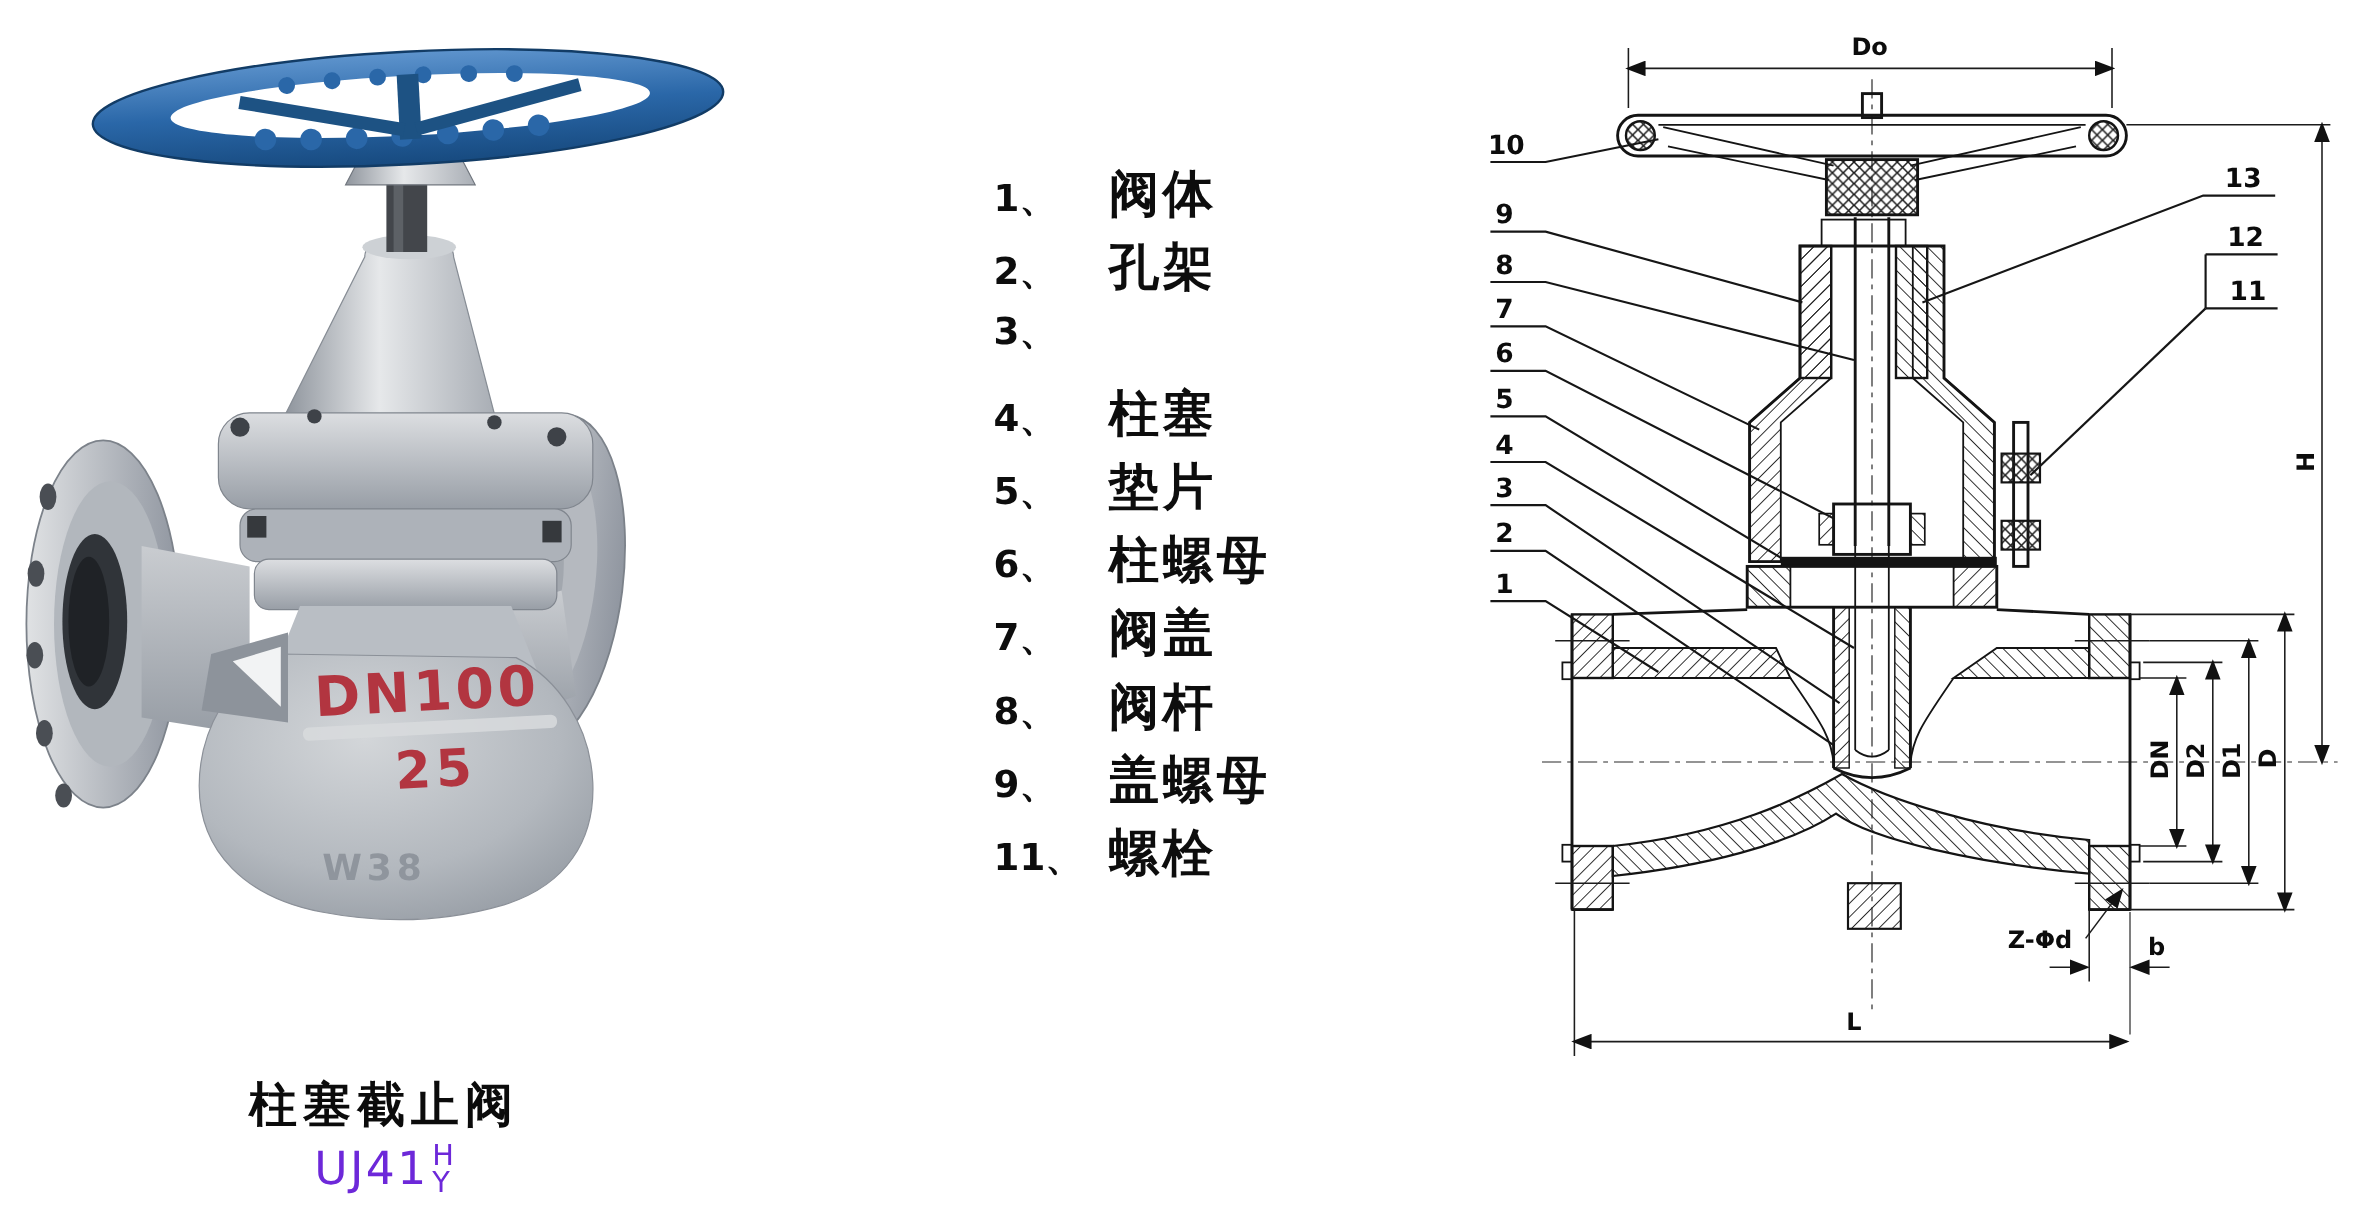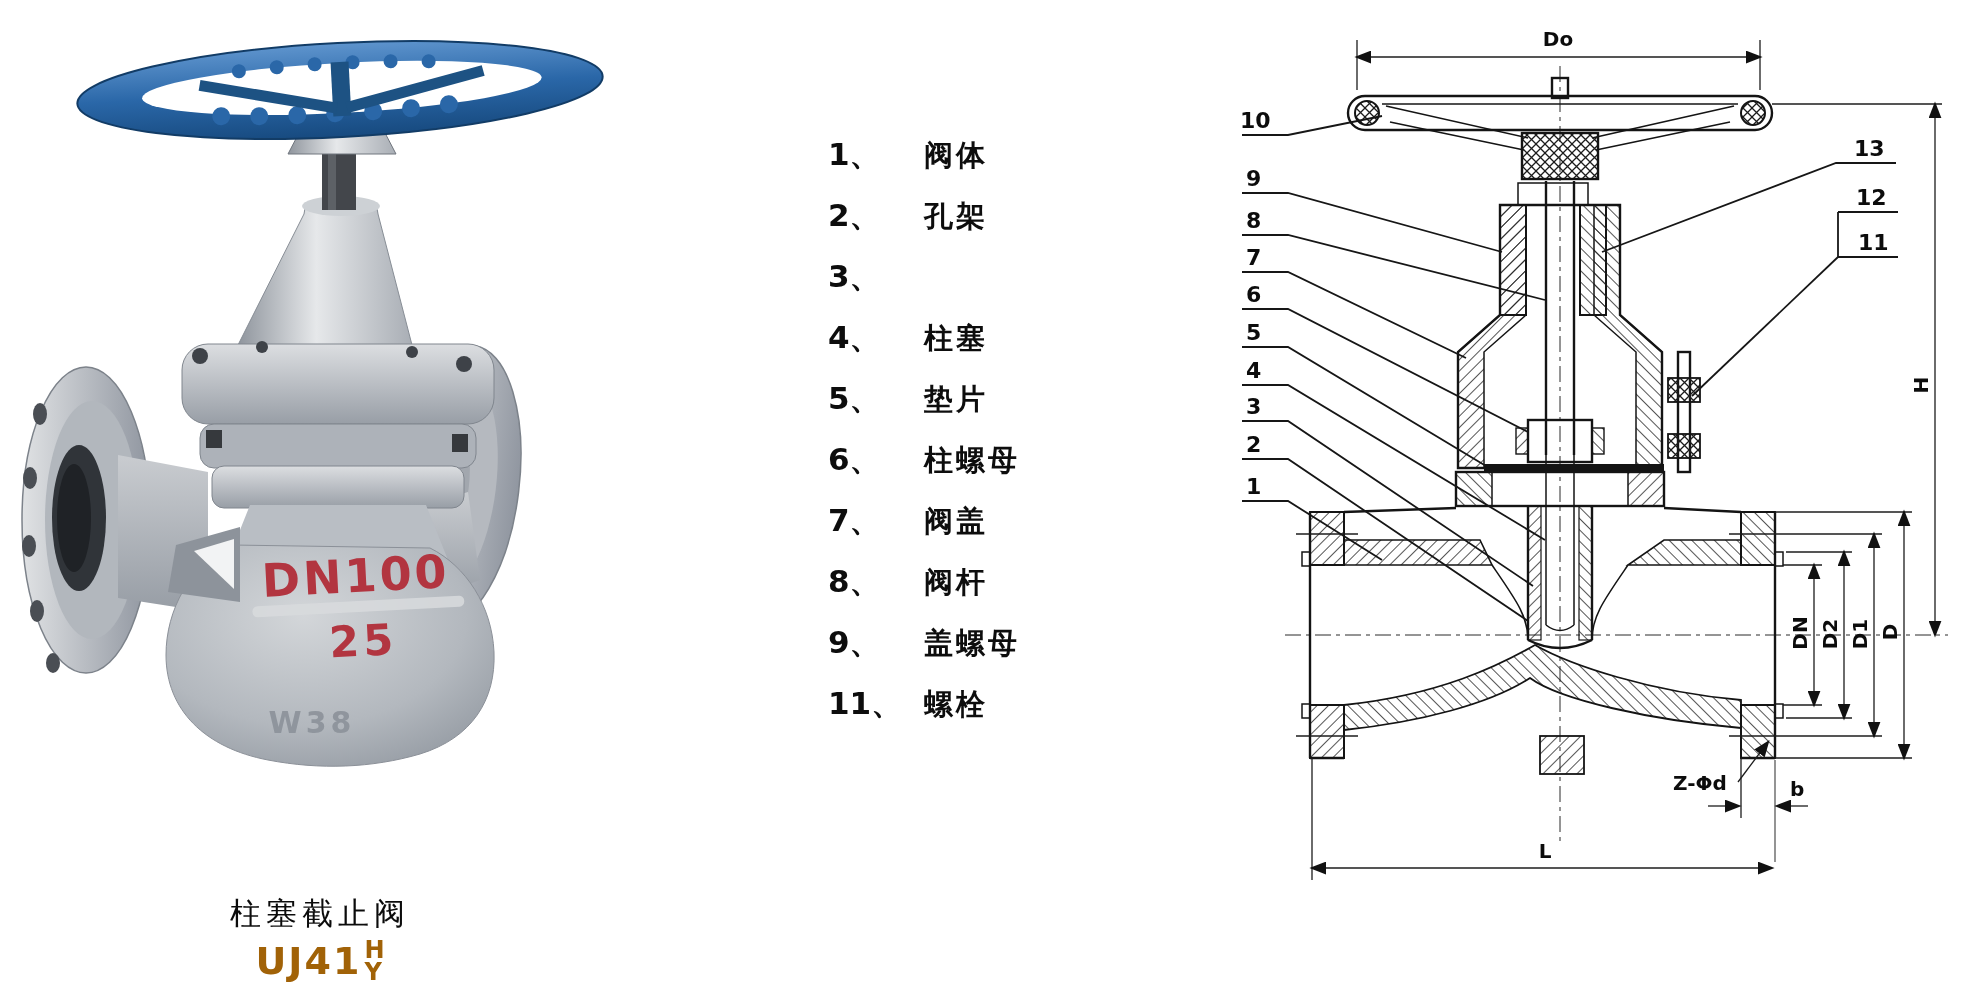--- a/index.html
+++ b/index.html
@@ -2,30 +2,30 @@
 <html><head>
 <meta charset="utf-8">
 <style>
   html,body{margin:0;padding:0;background:#ffffff;}
   .stage{position:relative;width:1976px;height:1008px;background:#ffffff;overflow:hidden;
          font-family:"DejaVu Sans","Liberation Sans",sans-serif;}
   
   .photo{position:absolute;left:0;top:0;width:640px;height:1008px;}
   .photo svg{position:absolute;left:0;top:0;}
   .caption{position:absolute;left:150px;top:893px;width:340px;text-align:center;color:#0b0b0b;}
-  .caption-title{font-size:31px;font-weight:400;letter-spacing:5px;}
+  .caption-title{font-size:40px;font-weight:700;letter-spacing:5px;}
   .caption-model{margin-top:4px;display:flex;justify-content:center;align-items:center;gap:3px;
-                 font-weight:700;color:#a16207;}
+                 font-weight:400;color:#6d28d9;}
   .model-prefix{font-size:38px;letter-spacing:2px;}
   .model-stack{display:flex;flex-direction:column;line-height:0.92;font-size:24px;text-align:left;}
   
   .parts{position:absolute;left:828px;top:134px;width:400px;}
   .prow{display:flex;align-items:baseline;height:61px;color:#0d0d0d;}
   .pnum{width:96px;font-size:31px;font-weight:800;}
-  .plabel{font-size:29px;font-weight:800;letter-spacing:3px;white-space:nowrap;}
+  .plabel{font-size:42px;font-weight:800;letter-spacing:3px;white-space:nowrap;}
   
   .diagram{position:absolute;left:1230px;top:0;width:746px;height:805px;}
   .o2{fill:none;stroke:#141414;stroke-width:2.4;}
   .o1{fill:none;stroke:#141414;stroke-width:1.5;}
   .thin{fill:none;stroke:#1c1c1c;stroke-width:1.3;}
   .cl{fill:none;stroke:#2a2a2a;stroke-width:1;stroke-dasharray:16 5 4 5;}
   .lead{fill:none;stroke:#161616;stroke-width:1.8;}
   .gray{stroke:#666;stroke-width:1.4;fill:none;}
   .lbl{font:bold 20px "DejaVu Sans","Liberation Sans",sans-serif;fill:#0c0c0c;}
   .numlbl{font:bold 22px "DejaVu Sans","Liberation Sans",sans-serif;fill:#0c0c0c;}

